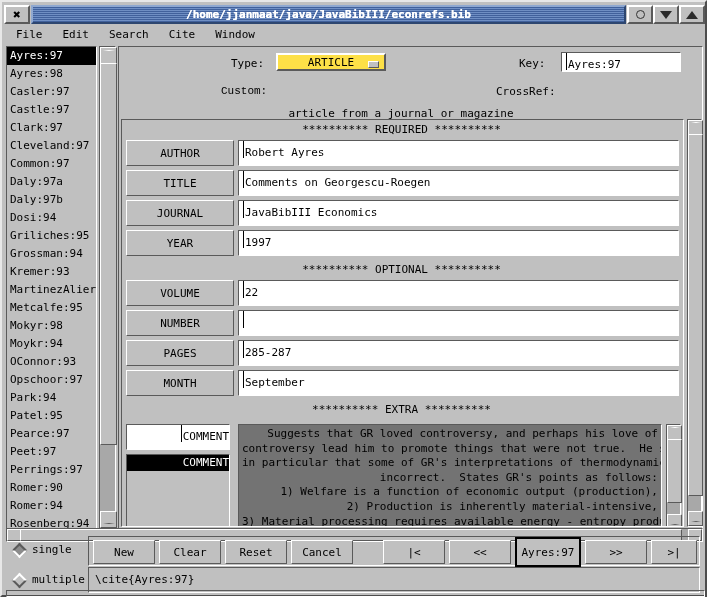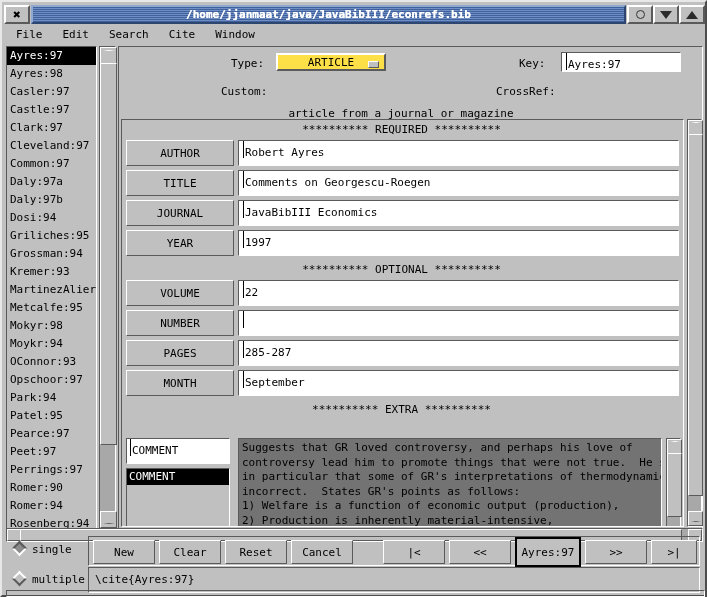--- a/index.html
+++ b/index.html
@@ -67,36 +67,36 @@
   #scrollarea{position:absolute;left:2px;top:72px;width:563px;height:408px;box-sizing:border-box;background:#c0c0c0;overflow:hidden;}
   #scrollinner{position:absolute;left:0;top:0;width:559px;}
   .section-head{height:20px;line-height:20px;text-align:center;font-size:11px;letter-spacing:0px;}
   .frow{height:28px;margin:0 0 2px 0;position:relative;}
   .fbtn{position:absolute;left:4px;top:0;width:108px;height:26px;background:#c0c0c0;box-sizing:border-box;
         display:flex;align-items:center;justify-content:center;font-size:11px;}
   .ffld{position:absolute;left:116px;top:0;right:2px;height:26px;background:#fff;box-sizing:border-box;
         line-height:24px;font-size:11px;padding-left:4px;white-space:nowrap;overflow:hidden;}
 
   
-  #extrablock{position:relative;height:112px;margin-top:16px;}
+  #extrablock{position:relative;height:112px;margin-top:2px;text-align:right;}
   #cmt-entry{position:absolute;left:4px;top:2px;width:104px;height:26px;background:#fff;box-sizing:border-box;
              line-height:24px;font-size:11px;padding-left:3px;}
   #cmt-list{position:absolute;left:4px;top:32px;width:104px;height:76px;background:#c0c0c0;box-sizing:border-box;}
   #cmt-list .sel{background:#000;color:#fff;height:16px;line-height:16px;padding-left:2px;font-size:11px;}
   #cmt-text{position:absolute;left:116px;top:2px;width:424px;height:106px;background:#737373;box-sizing:border-box;
             padding:2px 3px;font-size:11px;line-height:14.6px;overflow:hidden;white-space:pre;}
   #cmt-sb{position:absolute;left:544px;top:2px;width:15px;height:106px;box-sizing:border-box;background:#a8a8a8;}
 
   
   #form-sb{position:absolute;left:568px;top:72px;width:15px;height:408px;box-sizing:border-box;background:#a8a8a8;}
 
   
   #bottom{position:absolute;left:4px;top:529px;width:697px;height:64px;background:#c0c0c0;}
   #hscroll{position:absolute;left:0px;top:-3px;width:697px;height:14px;box-sizing:border-box;background:#a8a8a8;}
-  .radio{position:absolute;font-size:11px;display:flex;align-items:flex-start;}
+  .radio{position:absolute;font-size:11px;display:flex;align-items:flex-end;}
   .diamond{width:11px;height:11px;transform:rotate(45deg);box-sizing:border-box;margin-right:7px;
            background:#c0c0c0;border-top:2px solid #fff;border-left:2px solid #fff;border-right:2px solid #5a5a5a;border-bottom:2px solid #5a5a5a;}
   .diamond.on{background:#8c8c8c;border-top:2px solid #5a5a5a;border-left:2px solid #5a5a5a;border-right:2px solid #fff;border-bottom:2px solid #fff;}
   #btnrow{position:absolute;left:82px;top:5px;width:612px;height:30px;box-sizing:border-box;}
   .abtn{position:absolute;top:3px;height:24px;background:#c0c0c0;box-sizing:border-box;display:flex;align-items:center;justify-content:center;font-size:11px;}
   .abtn.deffocus{border:2px solid #000;}
   #citebar{position:absolute;left:82px;top:36px;width:612px;height:26px;background:#c0c0c0;box-sizing:border-box;
            line-height:24px;font-size:11px;padding-left:6px;}
   #statusline{position:absolute;left:4px;top:588px;width:697px;height:5px;}
 </style>
@@ -178,21 +178,21 @@
 
       <div id="hdr">
         <span class="lbl" style="position:absolute;left:110px;top:8px;">Type:</span>
         <div id="typebtn" class="out">
           <span>ARTICLE</span>
           <span class="opt-ind"></span>
         </div>
         <span class="lbl" style="position:absolute;left:398px;top:8px;">Key:</span>
         <div class="keyfld in1" style="left:440px;top:3px;width:120px;"><span class="caret"></span><span>Ayres:97</span></div>
 
-        <span class="lbl" style="position:absolute;left:100px;top:36px;">Custom:</span>
+        <span class="lbl" style="position:absolute;left:100px;top:36px;font-family:Liberation Mono, monospace;">Custom:</span>
         <span class="lbl" style="position:absolute;left:375px;top:36px;">CrossRef:</span>
 
         <span class="lbl" style="position:absolute;left:0;top:58px;width:560px;text-align:center;">article from a journal or magazine</span>
       </div>
 
       <div id="scrollarea" class="in1">
         <div id="scrollinner">
 
           <div class="section-head">********** REQUIRED **********</div>
 

